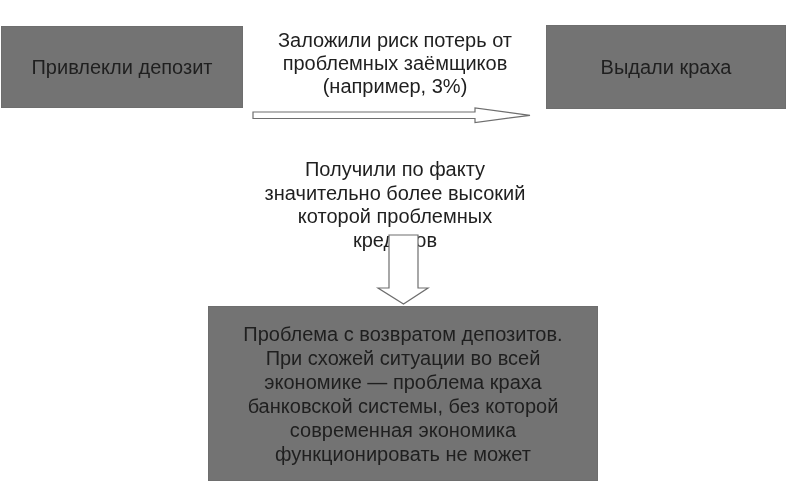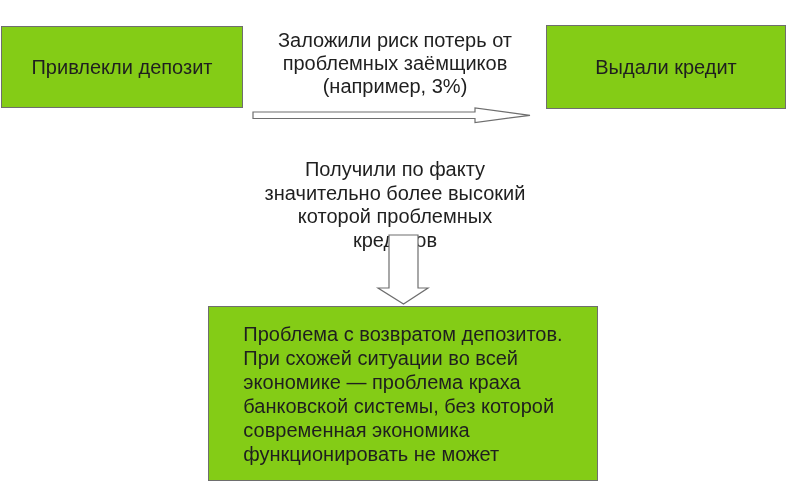--- a/index.html
+++ b/index.html
@@ -9,25 +9,25 @@
     height: 485px;
     background: #ffffff;
     font-family: "Liberation Sans", sans-serif;
     color: #1f1f1f;
     overflow: hidden;
   }
   .box {
     position: absolute;
     box-sizing: border-box;
     border: 1px solid #6e6e6e;
-    background: #84cc16;
+    background: #737373;
     display: flex;
     align-items: center;
     justify-content: center;
-    text-align: left;
+    text-align: center;
   }
   .multiline { white-space: pre-line; }
   .annotation {
     position: absolute;
     text-align: center;
     white-space: pre-line;
     margin-top: 28px;
   }
   #box-deposit { left: 1px;   top: 26px;  width: 242px; height: 82px;  font-size: 20px; }
   #box-credit  { left: 546px; top: 25px;  width: 240px; height: 84px;  font-size: 20px; }
@@ -45,21 +45,21 @@
 
   <div class="box" id="box-deposit">
     <span>Привлекли депозит</span>
   </div>
 
   <div class="annotation" id="note-top">Заложили риск потерь от
 проблемных заёмщиков
 (например, 3%)</div>
 
   <div class="box" id="box-credit">
-    <span>Выдали кредит</span>
+    <span>Выдали краха</span>
   </div>
 
   <svg id="arrow-right" width="290" height="32" viewBox="0 0 290 32" aria-hidden="true">
     <polygon class="arrow-shape" points="3,12 225,12 225,8 280,15.3 225,22.5 225,18.5 3,18.5"></polygon>
   </svg>
 
   <div class="annotation" id="note-mid">Получили по факту
 значительно более высокий
 которой проблемных
 кредитов</div>

